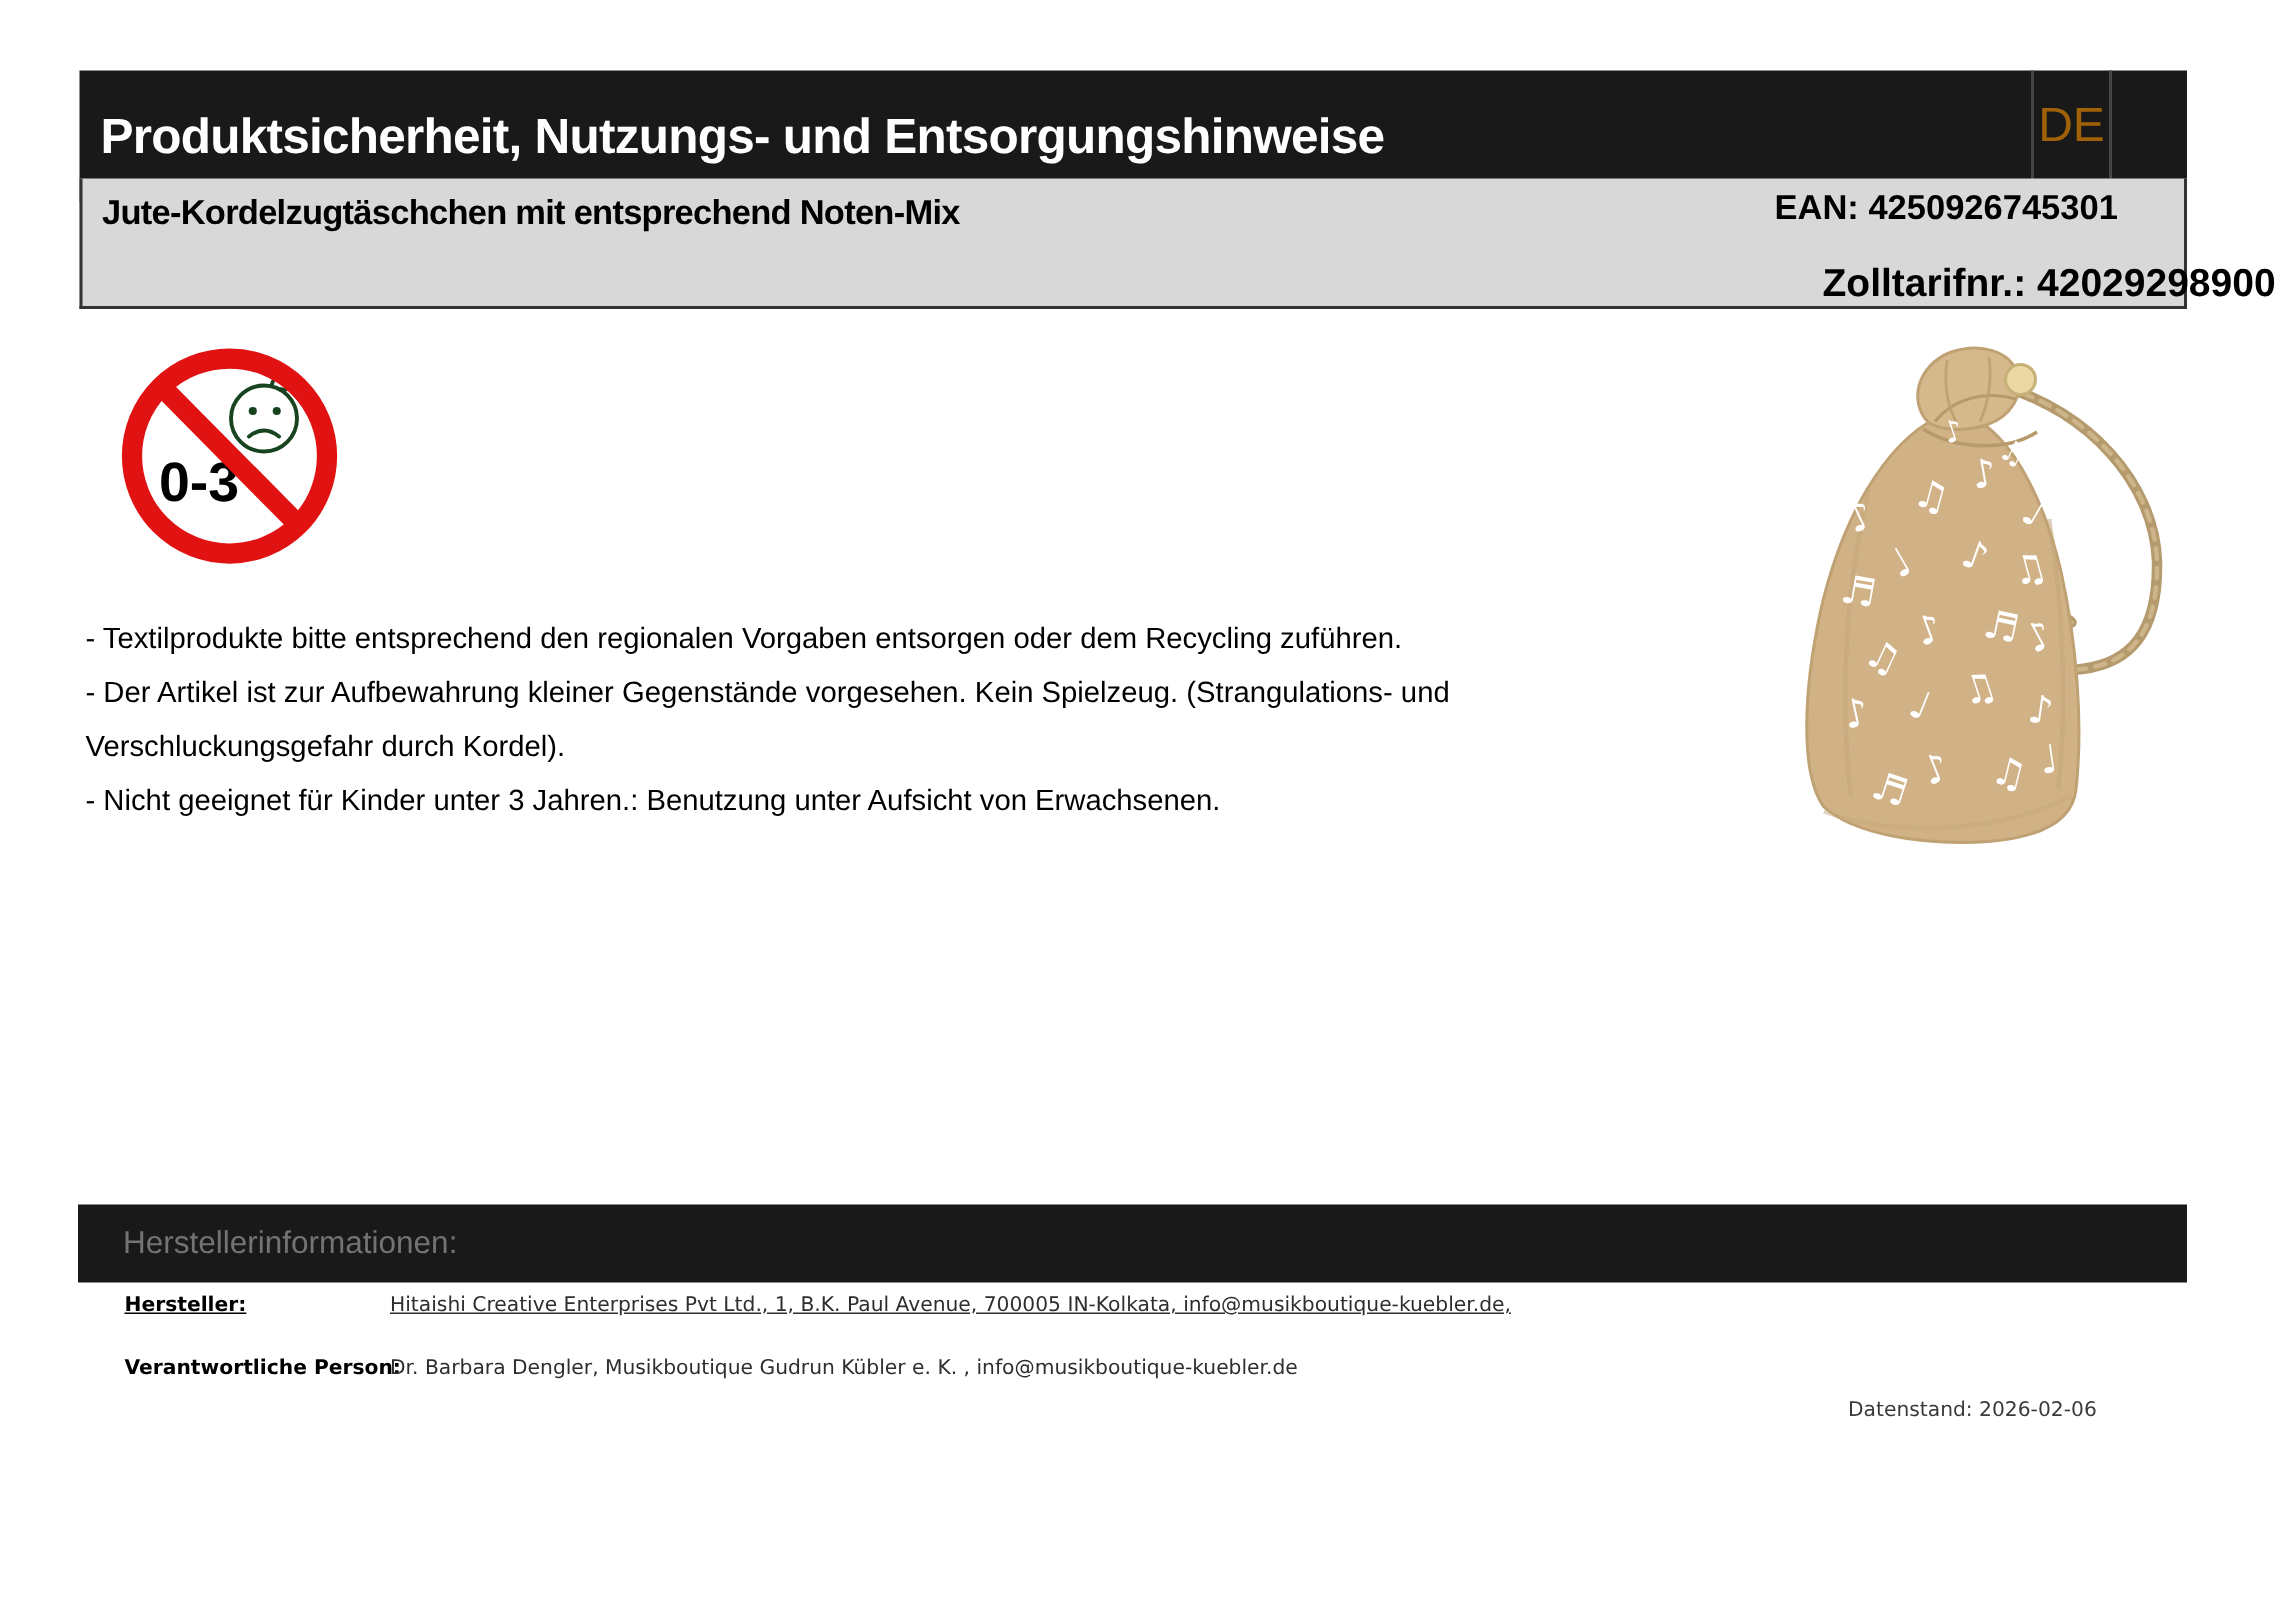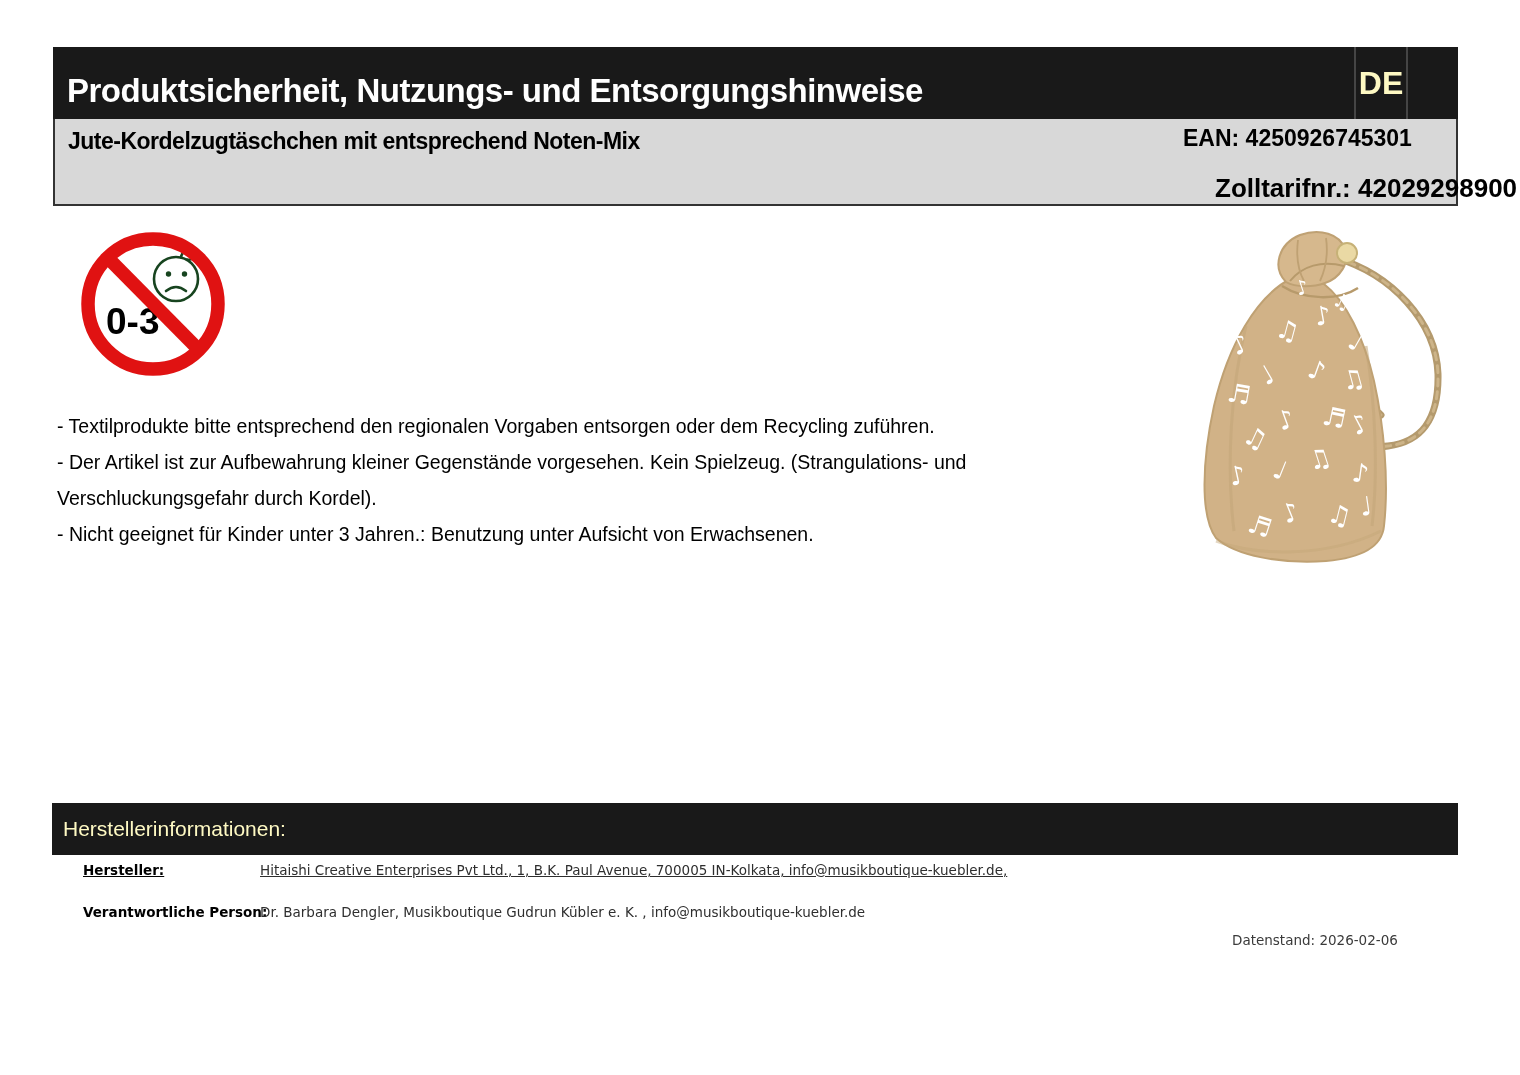--- a/index.html
+++ b/index.html
@@ -14,21 +14,21 @@
     background:#191919; display:flex; align-items:center;
   }
   .header-title {
     color:#ffffff; font-size:33px; font-weight:bold; padding-left:14px;
     white-space:nowrap; letter-spacing:-0.5px;
   }
   .de-cell {
     position:absolute; left:1301px; top:0; width:54px; height:72px;
     border-left:2px solid #454545; border-right:2px solid #454545;
     display:flex; align-items:center; justify-content:center;
-    color:#fef9c3; font-size:32px; font-weight:bold;
+    color:#a16207; font-size:32px; font-weight:normal;
   }
 
   
   .subheader {
     position:absolute; left:53px; top:119px; width:1405px; height:87px;
     background:#d8d8d8; border:2px solid #333333; border-top:none;
   }
   .product-name {
     position:absolute; left:13px; top:9px; font-size:23px; font-weight:bold;
     letter-spacing:-0.5px; white-space:nowrap;
@@ -53,21 +53,21 @@
   .safety-notes p { margin:0; }
 
   
   .product-photo { position:absolute; left:1186px; top:226px; width:264px; height:340px; }
 
   
   .mfr-bar {
     position:absolute; left:52px; top:803px; width:1406px; height:52px;
     background:#191919; display:flex; align-items:center;
   }
-  .mfr-heading { color:#fef9c3; font-size:21px; padding-left:11px; font-weight:normal; }
+  .mfr-heading { color:#737373; font-size:21px; font-weight:normal;margin-left:30px; }
 
   .mfr-row-label {
     position:absolute; left:83px; font-family:"DejaVu Sans", sans-serif;
     font-size:13.5px; font-weight:bold; color:#000; white-space:nowrap;
   }
   .mfr-row-value {
     position:absolute; left:260px; font-family:"DejaVu Sans", sans-serif;
     font-size:13.5px; color:#2e2e2e; white-space:nowrap;
   }
   .row1 { top:862px;text-decoration:underline; }

